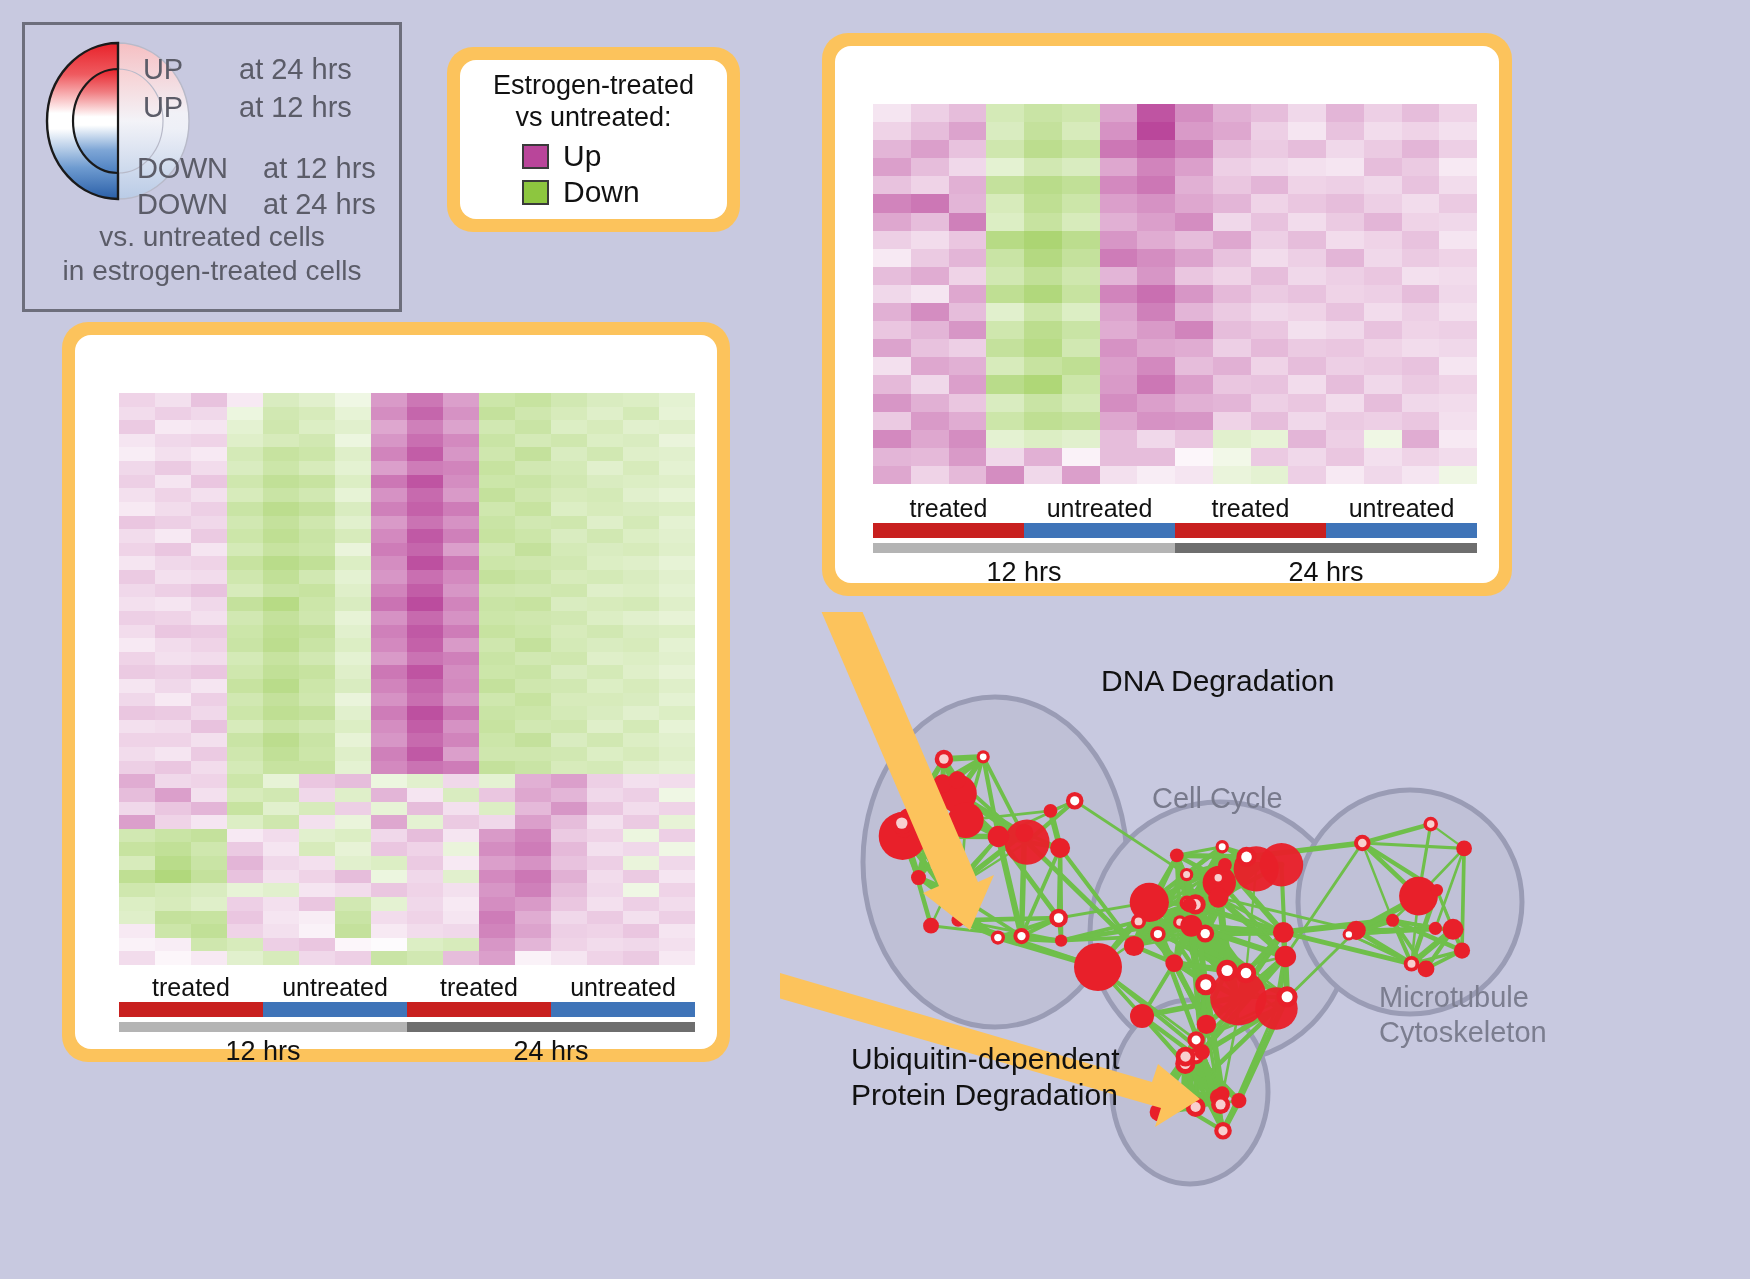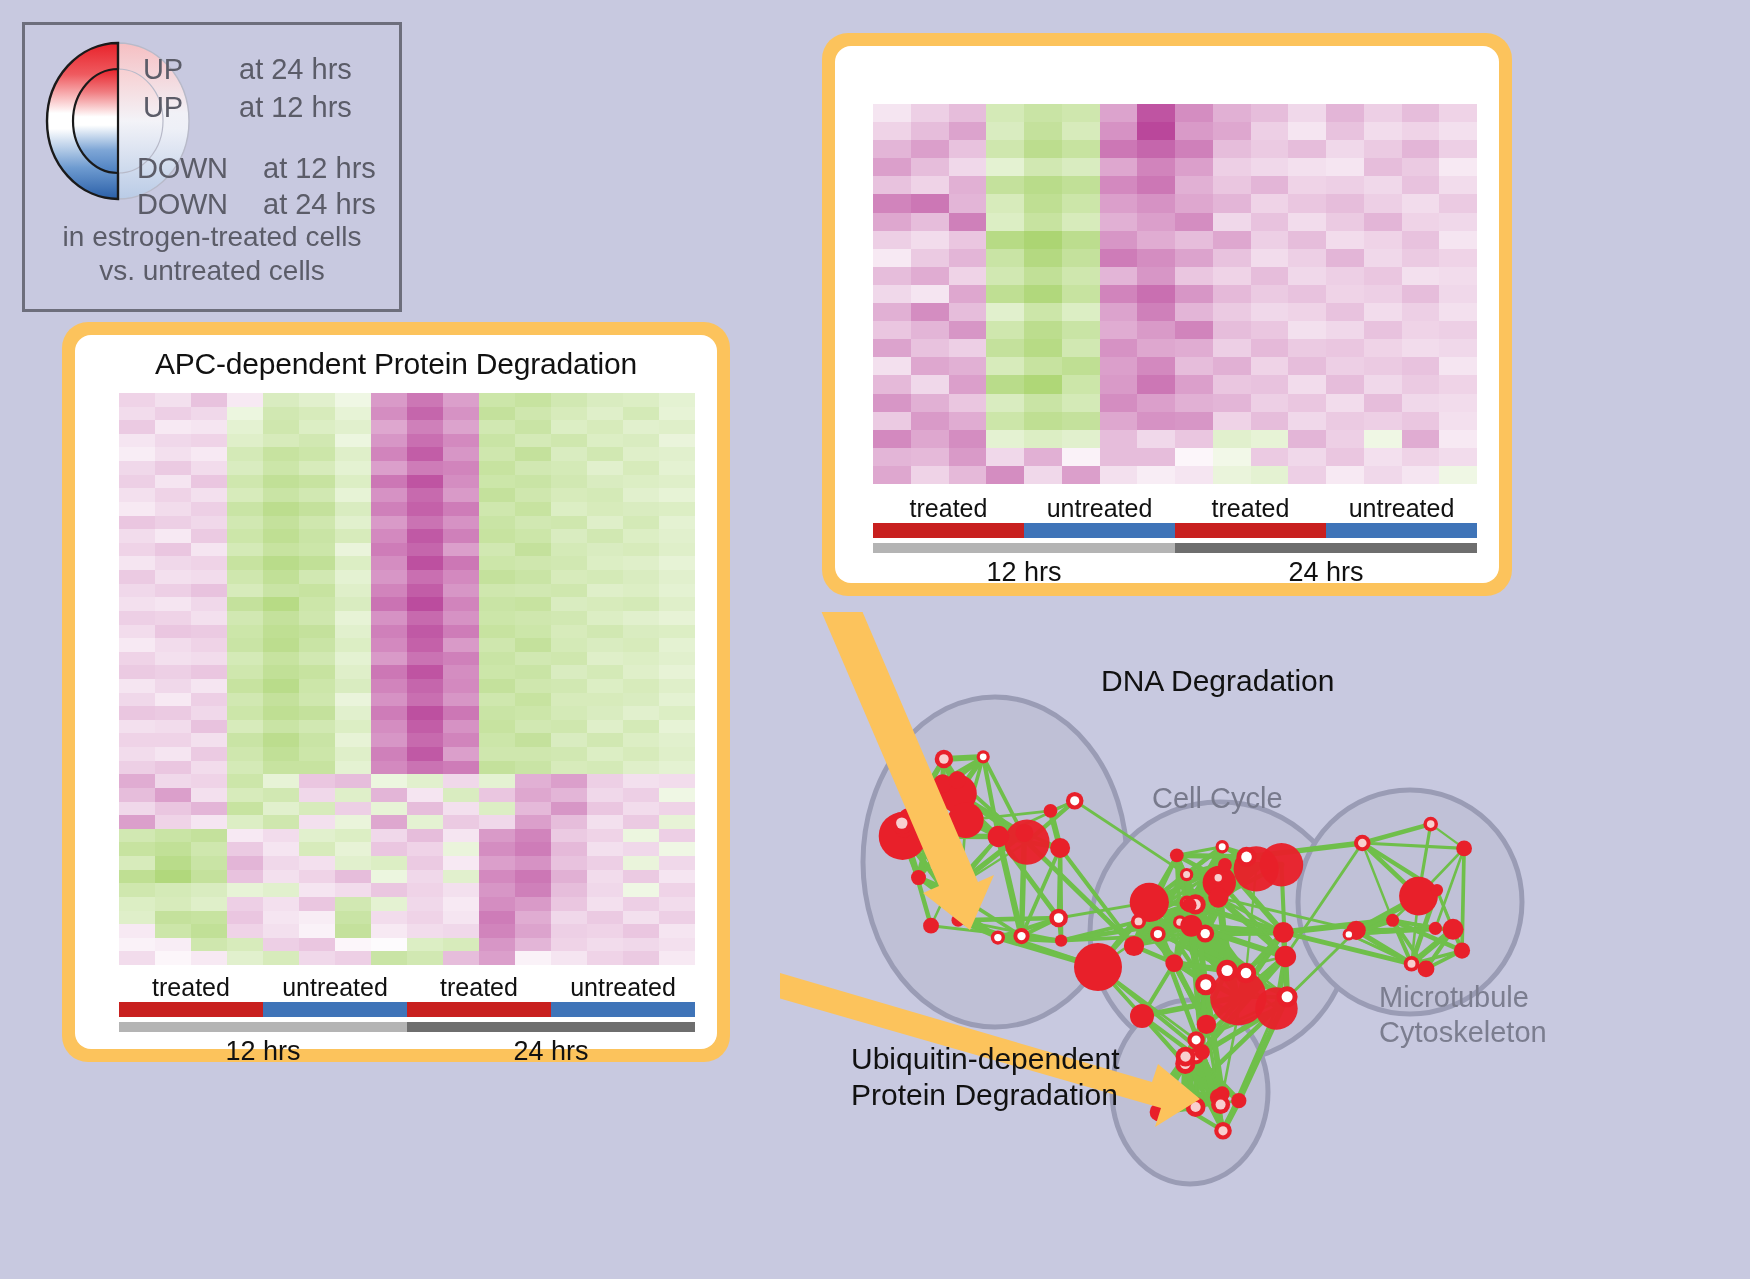--- a/index.html
+++ b/index.html
@@ -131,25 +131,43 @@
     <div class="wheel-text" style="left:118px;top:28px;">UP</div>
     <div class="wheel-time" style="left:214px;top:28px;">at 24 hrs</div>
     <div class="wheel-text" style="left:118px;top:66px;">UP</div>
     <div class="wheel-time" style="left:214px;top:66px;">at 12 hrs</div>
     <div class="wheel-text" style="left:112px;top:127px;">DOWN</div>
     <div class="wheel-time" style="left:238px;top:127px;">at 12 hrs</div>
     <div class="wheel-text" style="left:112px;top:163px;">DOWN</div>
     <div class="wheel-time" style="left:238px;top:163px;">at 24 hrs</div>
 
     <div id="legend-footer">
+      <div>vs. untreated cells</div>
       <div>in estrogen-treated cells</div>
-      <div>vs. untreated cells</div>
     </div>
   </div>
 
+  <div class="panel" id="updown-legend">
+    <div class="panel-inner">
+      <div class="lg-title">
+        <div>Estrogen-treated</div>
+        <div>vs untreated:</div>
+      </div>
+      <div class="lg-rows">
+        <div class="lg-row">
+          <span class="sw" id="sw-up" style="background: rgb(185, 69, 154);"></span>
+          <span class="lg-lab">Up</span>
+        </div>
+        <div class="lg-row">
+          <span class="sw" id="sw-down" style="background: rgb(141, 198, 63);"></span>
+          <span class="lg-lab">Down</span>
+        </div>
+      </div>
+    </div>
+  </div>
 
   <div class="panel" id="panel-replication-fork">
     <div class="panel-inner">
       <div class="hm-wrap" id="hm-rf-wrap" style="left:38px;right:22px;top:58px;height:380px;">
         <div class="hm" id="hm-rf" style="height: 380px; grid-template-columns: repeat(16, 1fr); grid-template-rows: repeat(21, 1fr);">
             <i style="background:rgb(245,229,241)"></i>
             <i style="background:rgb(237,207,229)"></i>
             <i style="background:rgb(230,189,219)"></i>
             <i style="background:rgb(212,234,183)"></i>
             <i style="background:rgb(201,228,165)"></i>
@@ -506,21 +524,20 @@
         <div class="time-lab" id="rf-tlab" style="grid-template-columns: repeat(2, 1fr);">
             <span>12 hrs</span>
             <span>24 hrs</span>
           </div>
       </div>
     </div>
   </div>
 
   <div class="panel" id="panel-apc">
     <div class="panel-inner">
-      <div class="panel-title">APC-dependent Protein Degradation</div>
       <div class="hm-wrap" id="hm-apc-wrap" style="left:44px;right:22px;top:58px;height:572px;">
         <div class="hm" id="hm-apc" style="height: 572px; grid-template-columns: repeat(16, 1fr); grid-template-rows: repeat(42, 1fr);">
             <i style="background:rgb(239,211,231)"></i>
             <i style="background:rgb(243,224,238)"></i>
             <i style="background:rgb(232,194,222)"></i>
             <i style="background:rgb(247,233,243)"></i>
             <i style="background:rgb(217,236,192)"></i>
             <i style="background:rgb(225,240,205)"></i>
             <i style="background:rgb(239,247,228)"></i>
             <i style="background:rgb(217,154,200)"></i>

